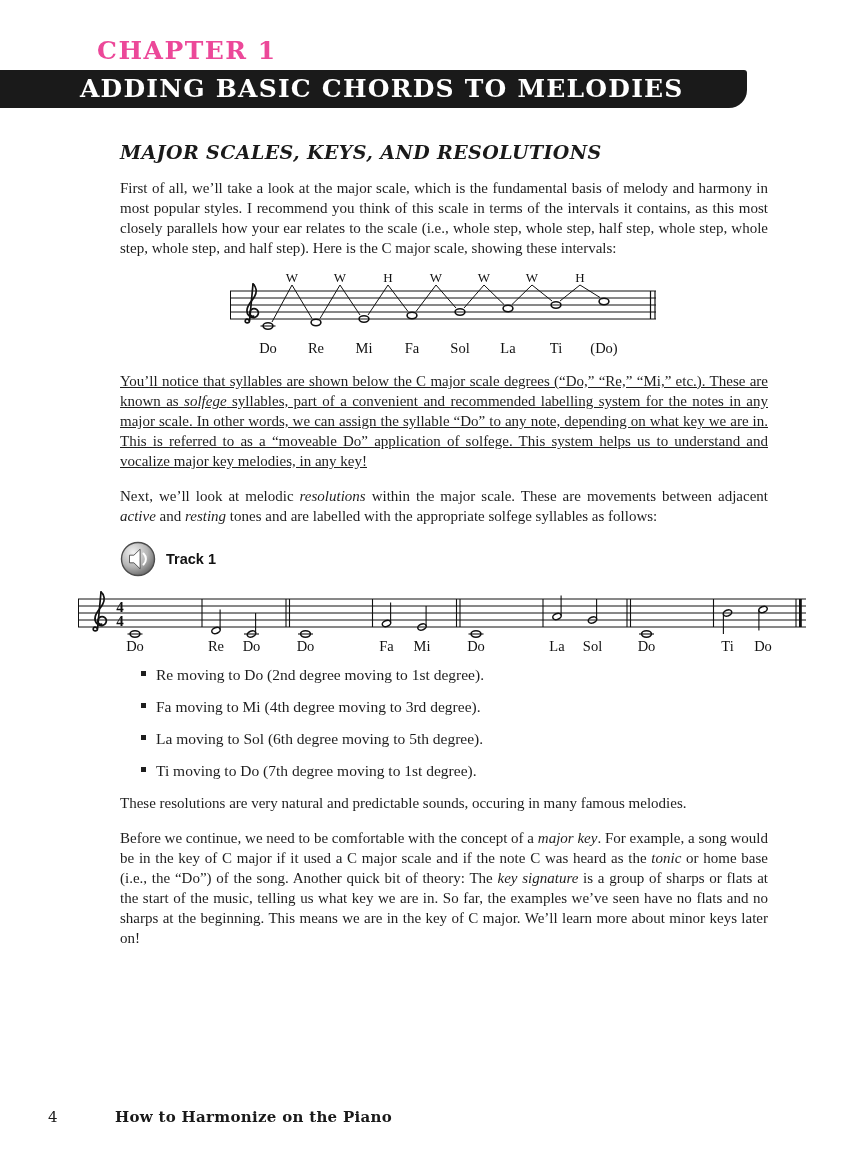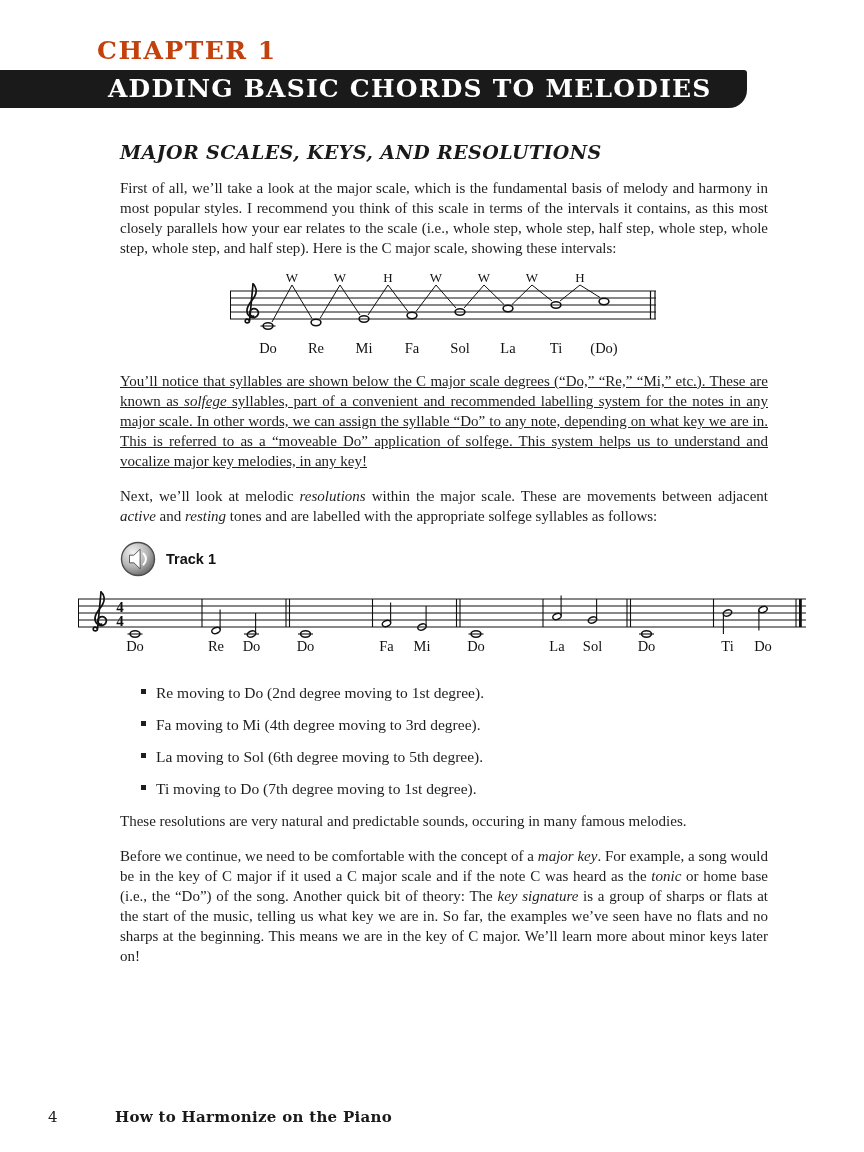--- a/index.html
+++ b/index.html
@@ -3,26 +3,26 @@
 <meta charset="utf-8">
 <style>
   * { margin:0; padding:0; box-sizing:border-box; }
   body { background:#ffffff; font-family:"Liberation Serif", serif; color:#1e1e1e; }
   .page { position:relative; width:864px; height:1152px; background:#fff; overflow:hidden; }
 
   .chapter-label {
     margin:36px 0 5px 97px;
     font-family:"DejaVu Serif", serif;
     font-weight:bold; font-size:25px; letter-spacing:1.5px;
-    color:#c2410c;
+    color:#ec4899;
   }
   .banner {
     width:747px; height:38px; background:#1a1a1a;
     border-radius:0 3px 18px 0;
-    line-height:38px; padding-left:108px;
+    line-height:38px; padding-left:80px;
     font-family:"DejaVu Serif", serif; font-weight:bold;
     font-size:25px; letter-spacing:1.2px; color:#ffffff;
     white-space:nowrap;
   }
   .content { margin-left:120px; width:648px; }
   .section-title {
     margin-top:33px;
     font-family:"DejaVu Serif", serif; font-weight:bold;
     font-size:19px; letter-spacing:0.4px; color:#1a1a1a;font-style:italic;
   }
@@ -32,21 +32,21 @@
   }
   p.para.gap-lg { margin-top:8px;text-decoration:underline; }
   .figure-scale { margin:15px 0 0 108px; }
   .track-row { margin-top:15px; display:flex; align-items:center; }
   .track-label {
     margin-left:10px; font-family:"Liberation Sans", sans-serif;
     font-weight:bold; font-size:14.5px; color:#111;
   }
   .figure-resolutions { margin:8px 0 0 78px; }
 
-  ul.res-list { margin-top:18px; list-style:none; }
+  ul.res-list { list-style:none; }
   ul.res-list li {
     position:relative; padding-left:36px; margin-bottom:13px;
     font-size:15.5px; line-height:19px;
   }
   .bullet-square {
     position:absolute; left:21px; top:6px;
     width:5px; height:5px; background:#1e1e1e; display:block;
   }
   .footer { position:absolute; top:1108px; left:0; width:864px;
     font-family:"DejaVu Serif", serif; font-weight:bold; font-size:15px; color:#1a1a1a; }

